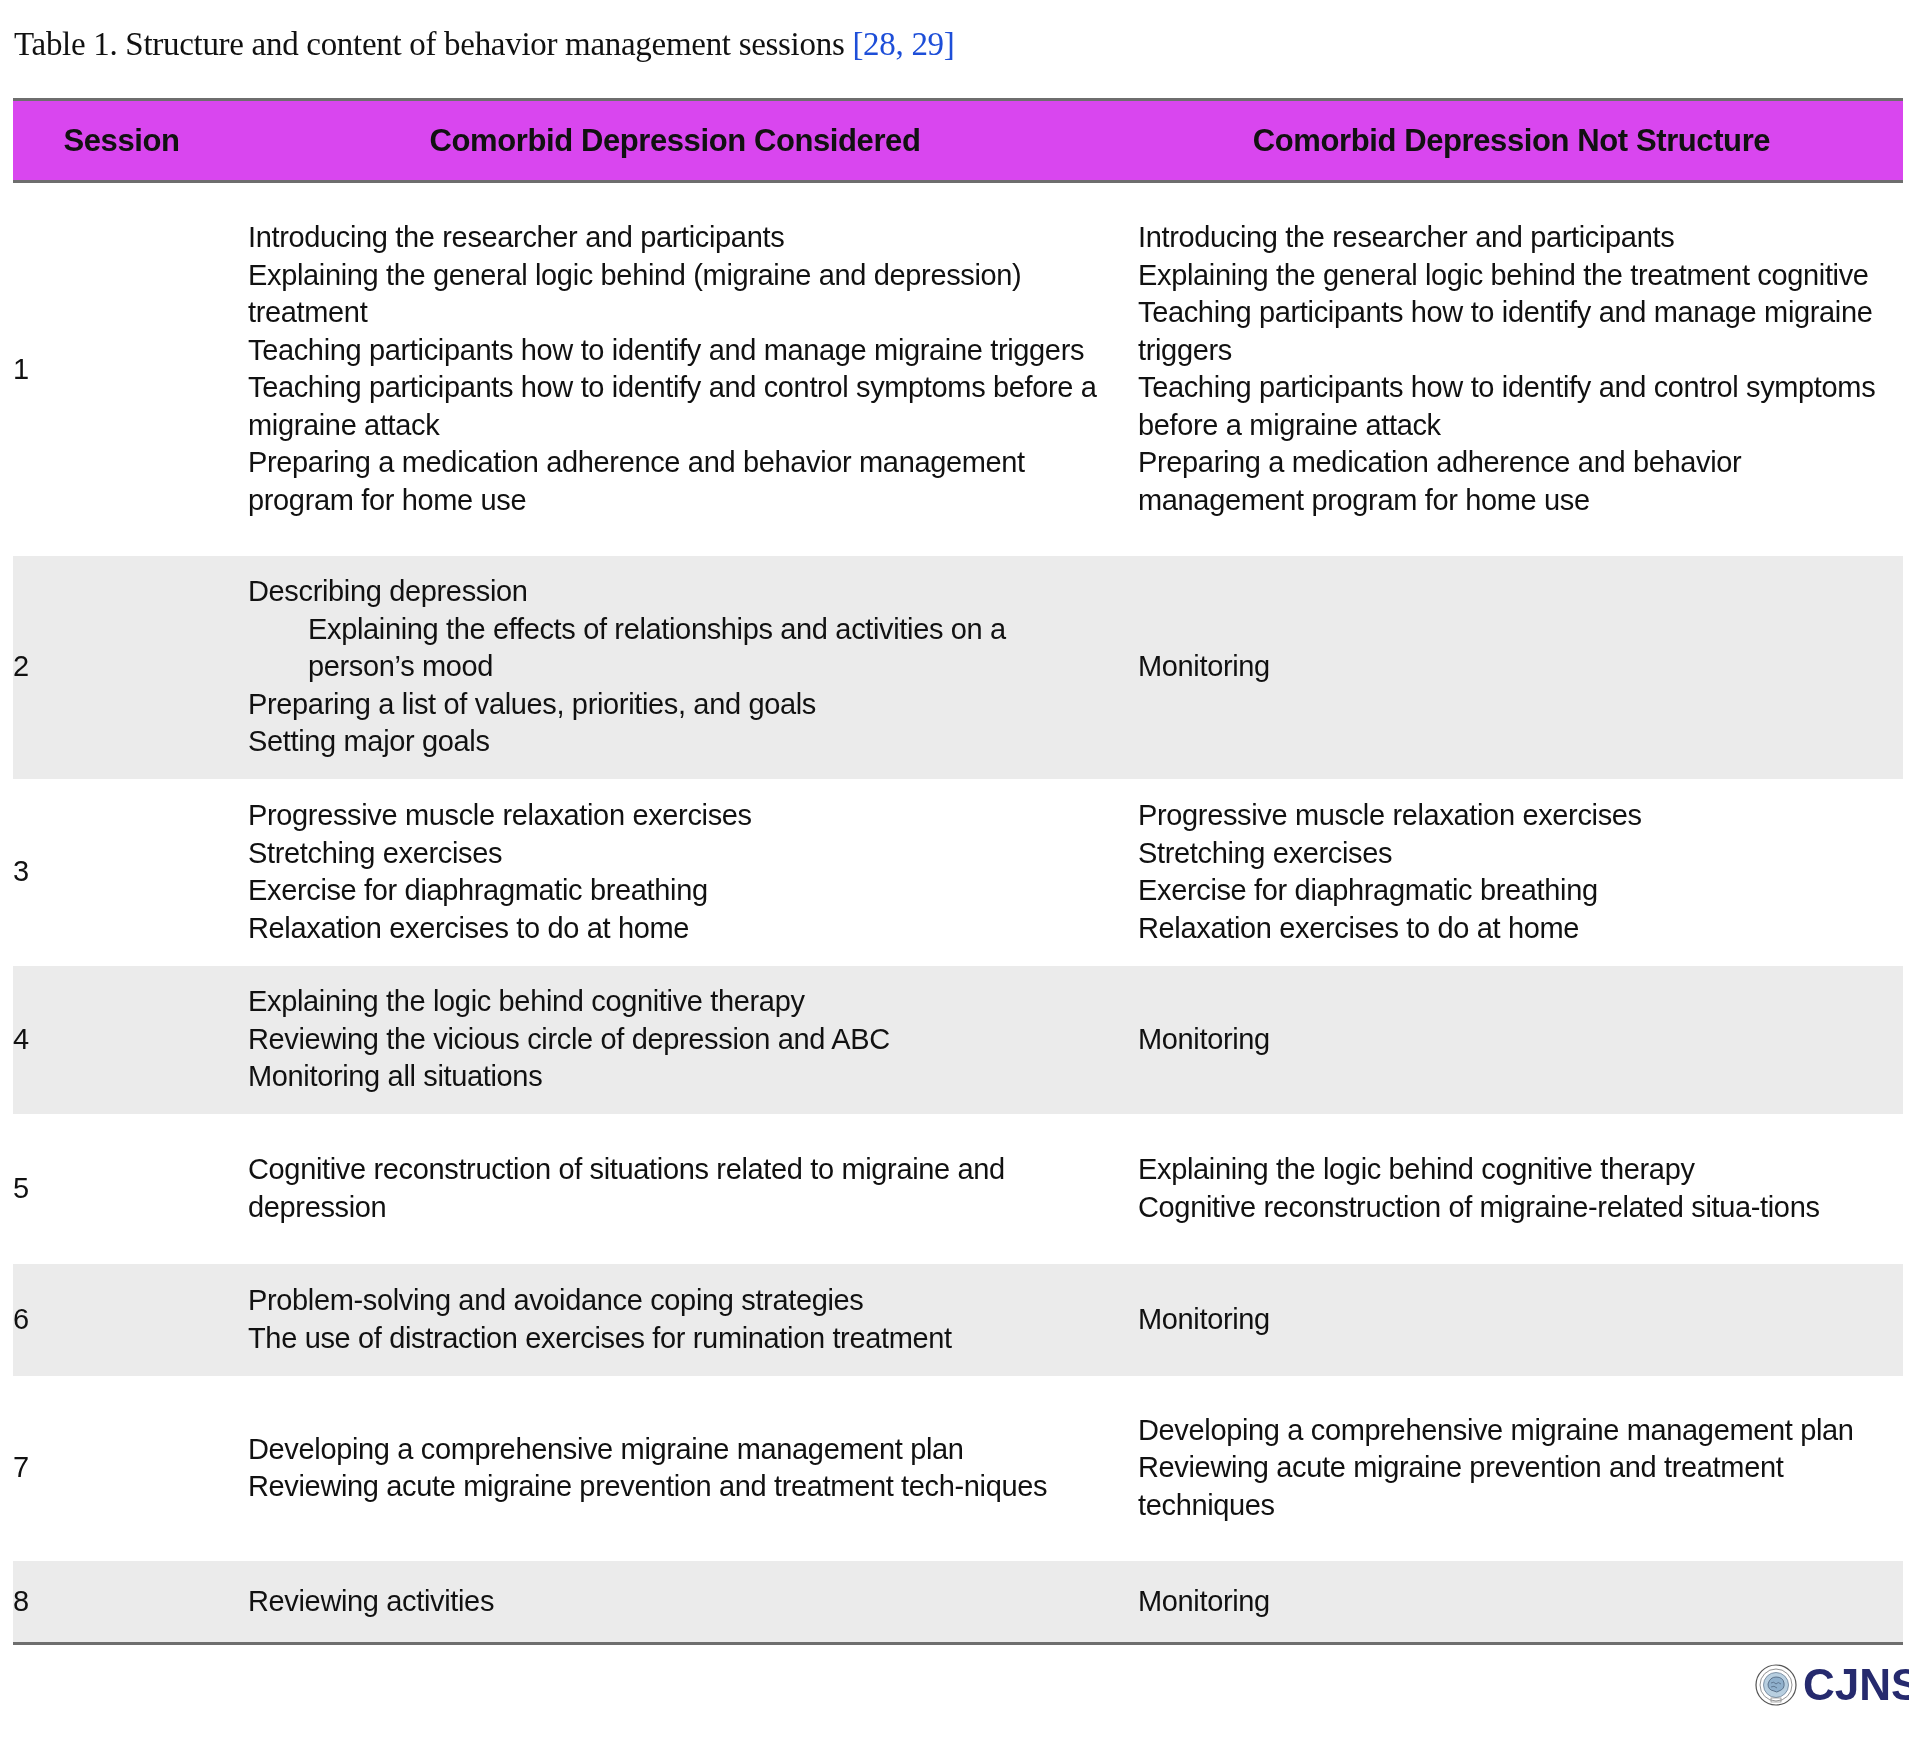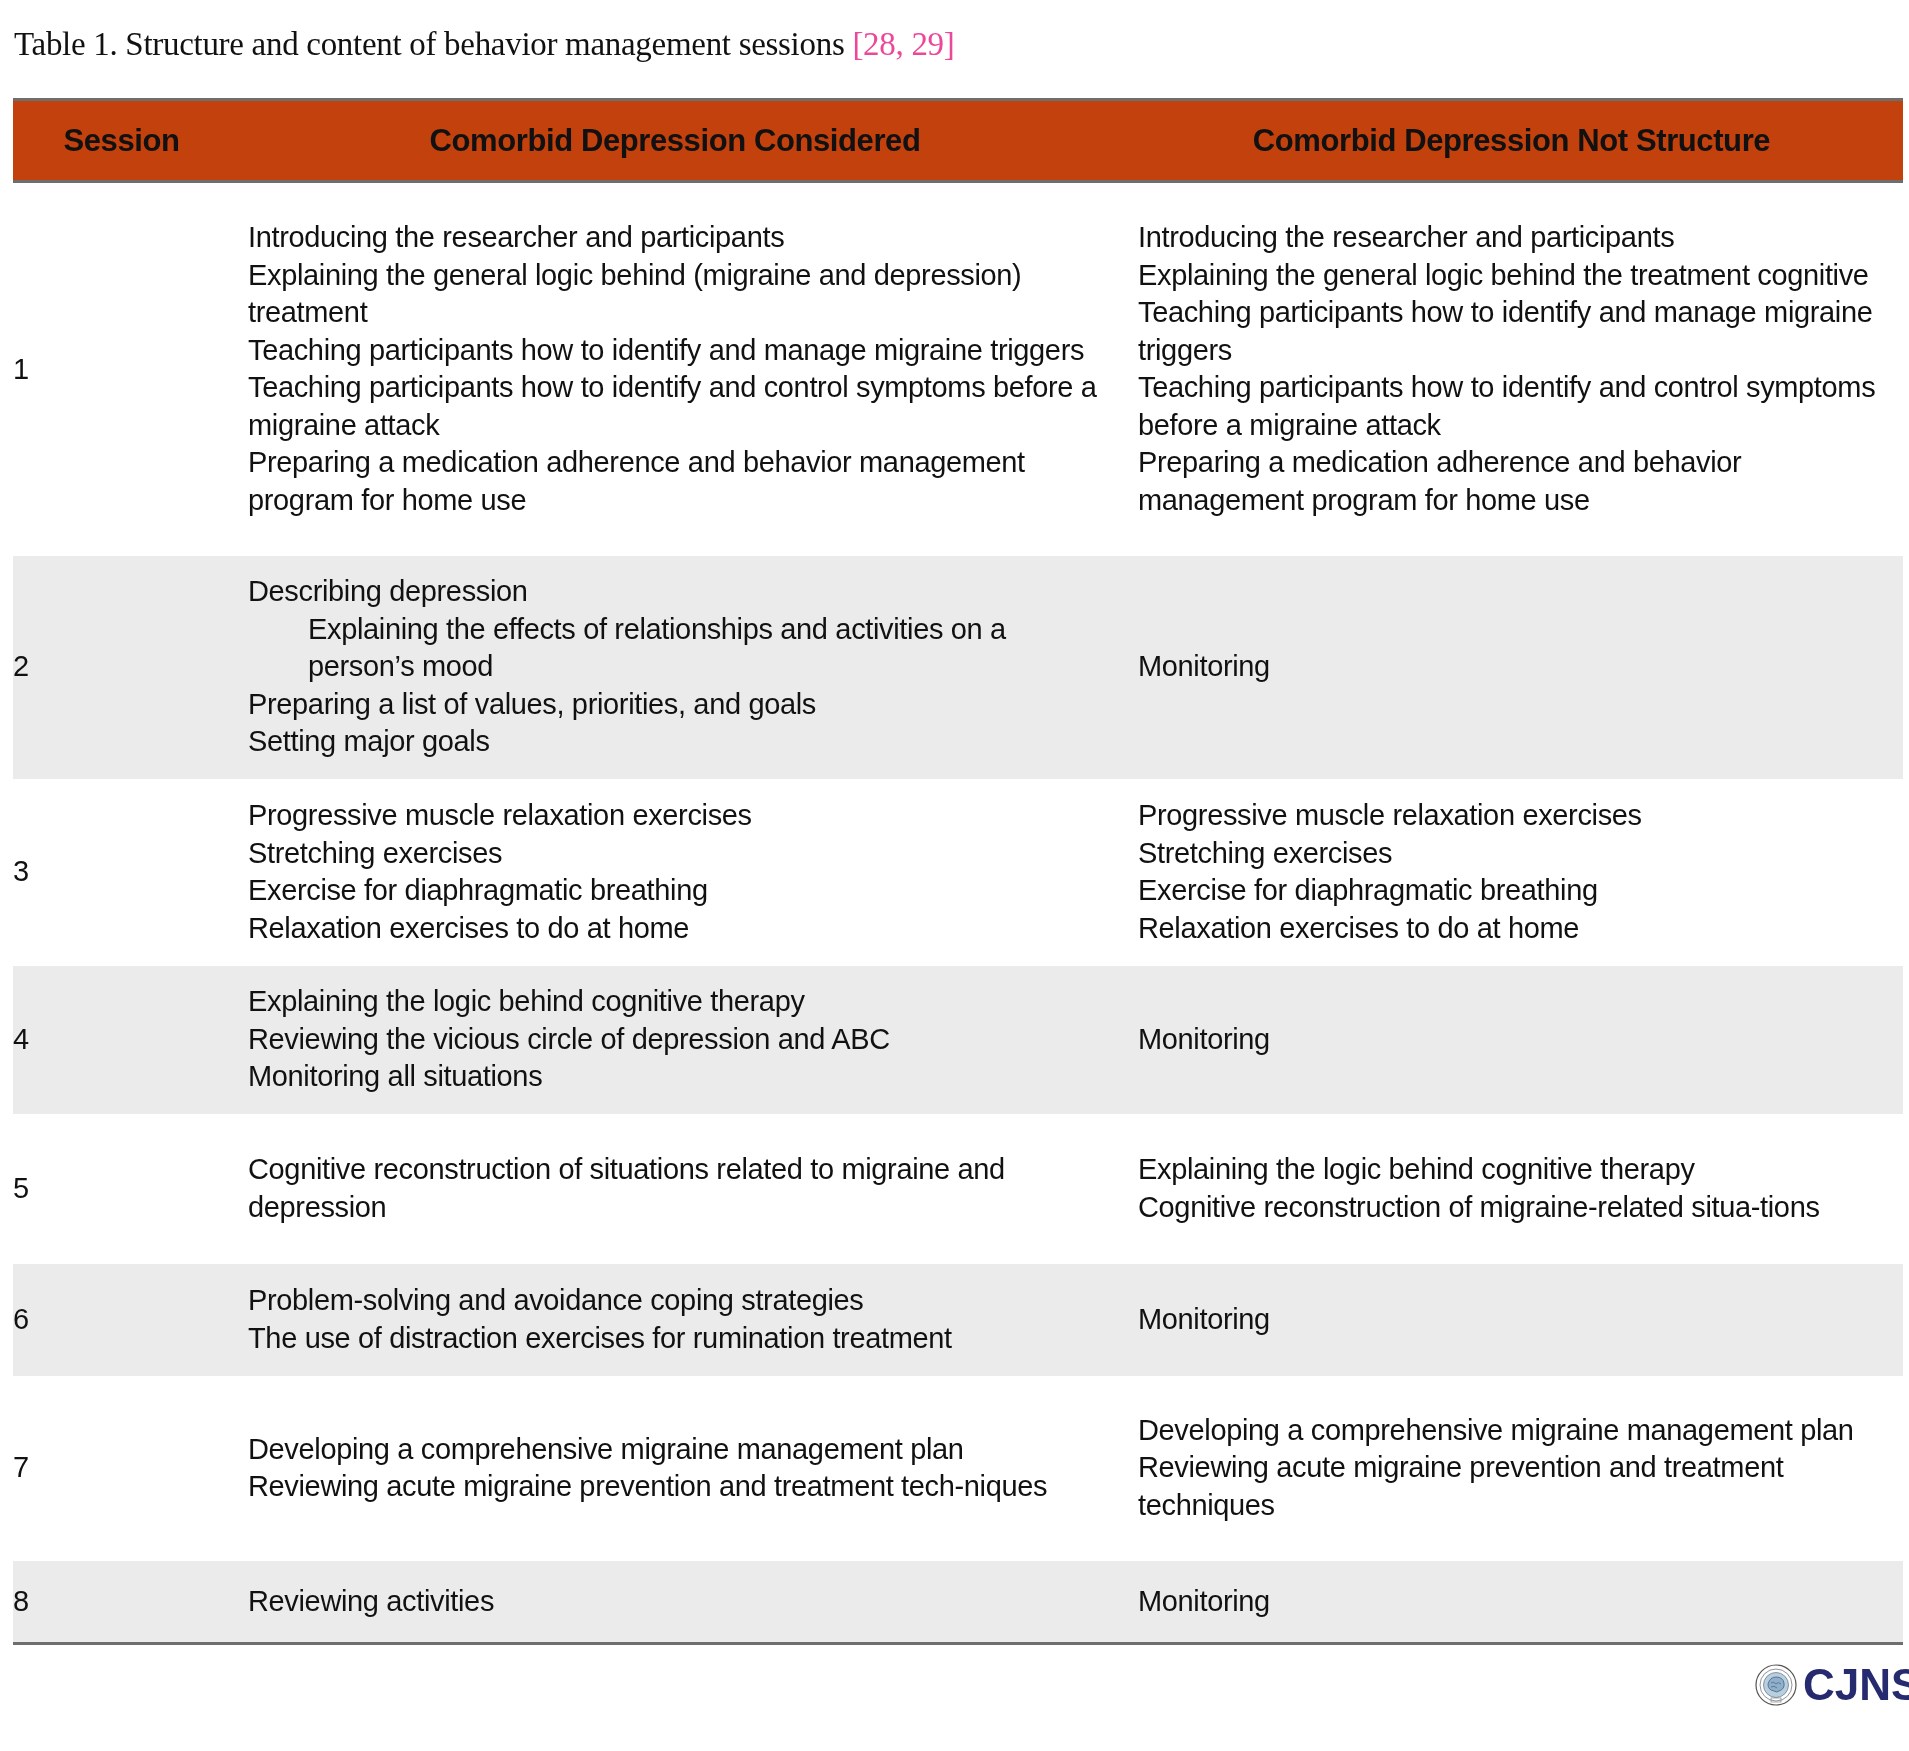--- a/index.html
+++ b/index.html
@@ -21,42 +21,42 @@
       font-family: "Liberation Serif", "DejaVu Serif", serif;
       font-size: 33px;
       line-height: 48px;
       white-space: nowrap;
       letter-spacing: -0.3px;
     }
     .caption .label {
       font-weight: normal;
     }
     .caption .ref {
-      color: #ec4899;
+      color: #1d4ed8;
     }
     .table-wrap {
       position: absolute;
       left: 13px;
       top: 98px;
       width: 1890px;
     }
     table {
       width: 100%;
       border-collapse: collapse;
       table-layout: fixed;
       font-family: "Liberation Sans", "DejaVu Sans", sans-serif;
       font-size: 29px;
       border-top: 3px solid #6e6e6e;
       border-bottom: 3px solid #6e6e6e;
     }
     col.c-session { width: 217px; }
     col.c-considered { width: 890px; }
     col.c-notconsidered { width: 783px; }
     thead tr {
-      background: #c2410c;
+      background: #d946ef;
       height: 82px;
     }
     thead th {
       font-weight: bold;
       font-size: 31px;
       letter-spacing: -0.4px;
       border-bottom: 3px solid #6e6e6e;
       padding: 0;
       text-align: center;
       vertical-align: middle;

